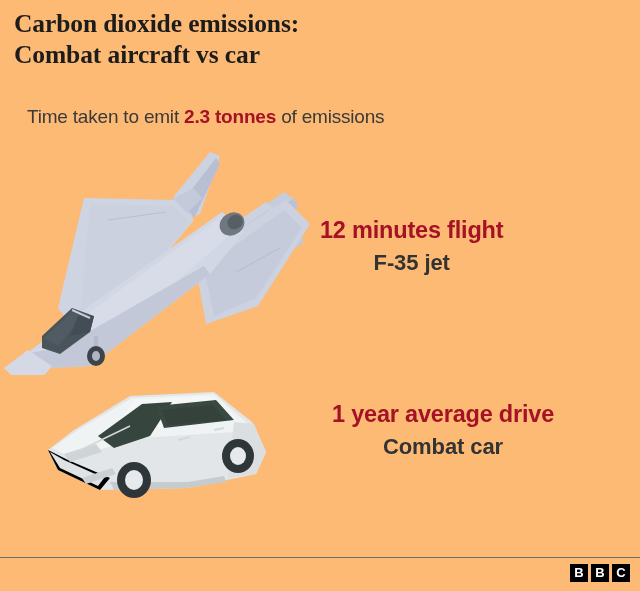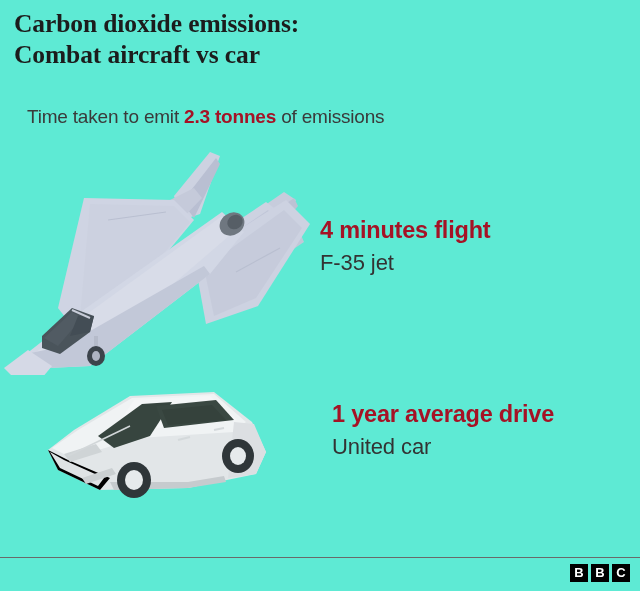--- a/index.html
+++ b/index.html
@@ -7,21 +7,21 @@
     padding: 0;
     background: #ffffff;
   }
   body {
     font-family: "Liberation Sans", sans-serif;
   }
   #infographic {
     position: relative;
     width: 640px;
     height: 591px;
-    background: #5eead4;
+    background: #fdba74;
     overflow: hidden;
   }
 
   
   .title {
     position: absolute;
     left: 14px;
     top: 8px;
     width: 500px;
     font-family: "Liberation Serif", "DejaVu Serif", serif;
@@ -55,26 +55,27 @@
   .row-label .headline {
     font-size: 23.5px;
     font-weight: bold;
     color: #a51225;
     letter-spacing: -0.2px;
     white-space: nowrap;
     line-height: 28px;
   }
   .row-label .sub {
     font-size: 22px;
-    font-weight: normal;
+    font-weight: bold;
     color: #333333;
     letter-spacing: -0.1px;
     white-space: nowrap;
     line-height: 30px;
     margin-top: 4px;
+    text-align: center;
   }
 
   #jet-label { top: 216px; }
   #car-label { top: 400px; margin-left: 12px; }
 
   
   .illo {
     position: absolute;
   }
   #jet-illo  { left: -2px;  top: 140px; }
@@ -209,27 +210,27 @@
 
       <ellipse cx="200" cy="78" rx="16" ry="17" fill="#2f3639"></ellipse>
       <ellipse cx="200" cy="78" rx="8" ry="9" fill="#e6eaec"></ellipse>
 
       <polyline points="140,62 152,59" fill="none" stroke="#d4d9db" stroke-width="2"></polyline>
       <polyline points="176,52 186,50" fill="none" stroke="#d4d9db" stroke-width="2"></polyline>
     </svg>
   </div>
 
   <div class="row-label" id="jet-label">
-    <div class="headline">4 minutes flight</div>
+    <div class="headline">12 minutes flight</div>
     <div class="sub">F-35 jet</div>
   </div>
 
   <div class="row-label" id="car-label">
     <div class="headline">1 year average drive</div>
-    <div class="sub">United car</div>
+    <div class="sub">Combat car</div>
   </div>
 
   <div class="footer-rule"></div>
   <div class="bbc-logo">
     <span class="blk">B</span>
     <span class="blk">B</span>
     <span class="blk">C</span>
   </div>
 
 </div>

